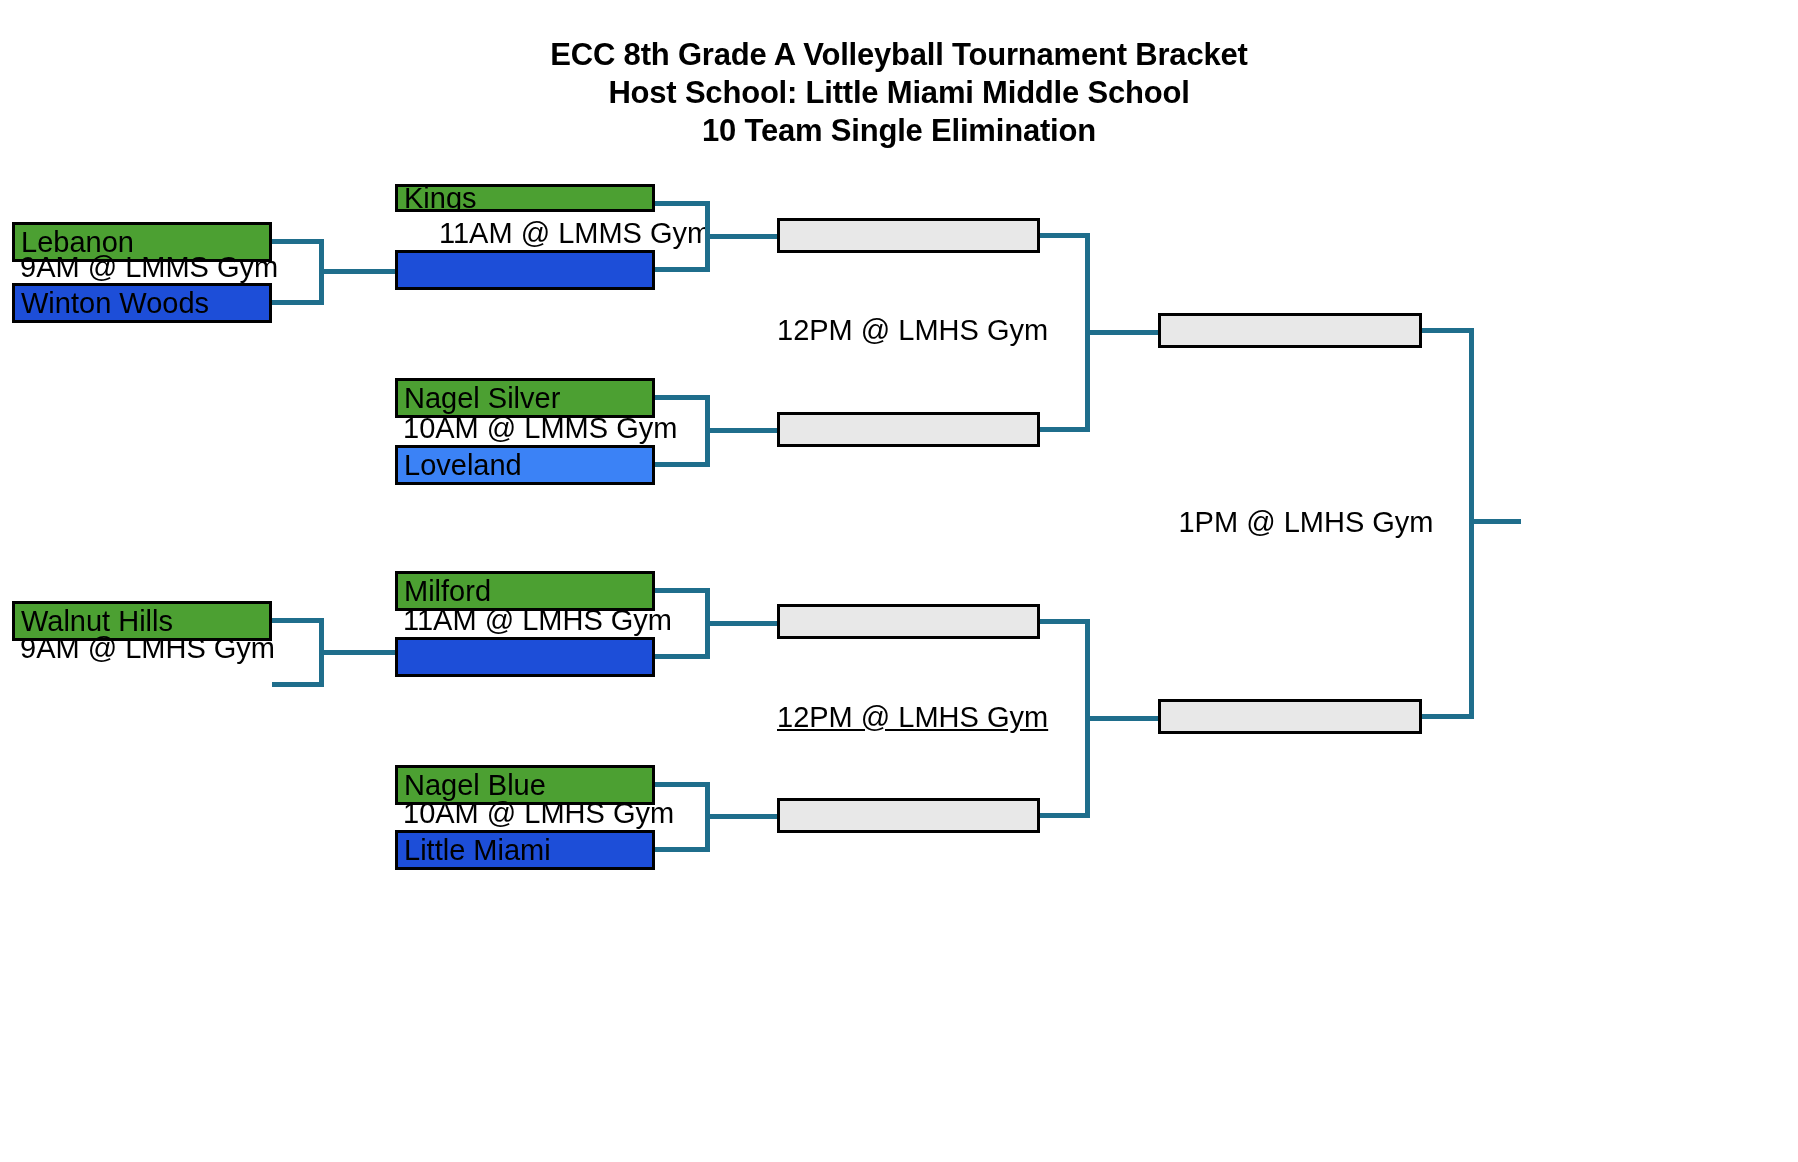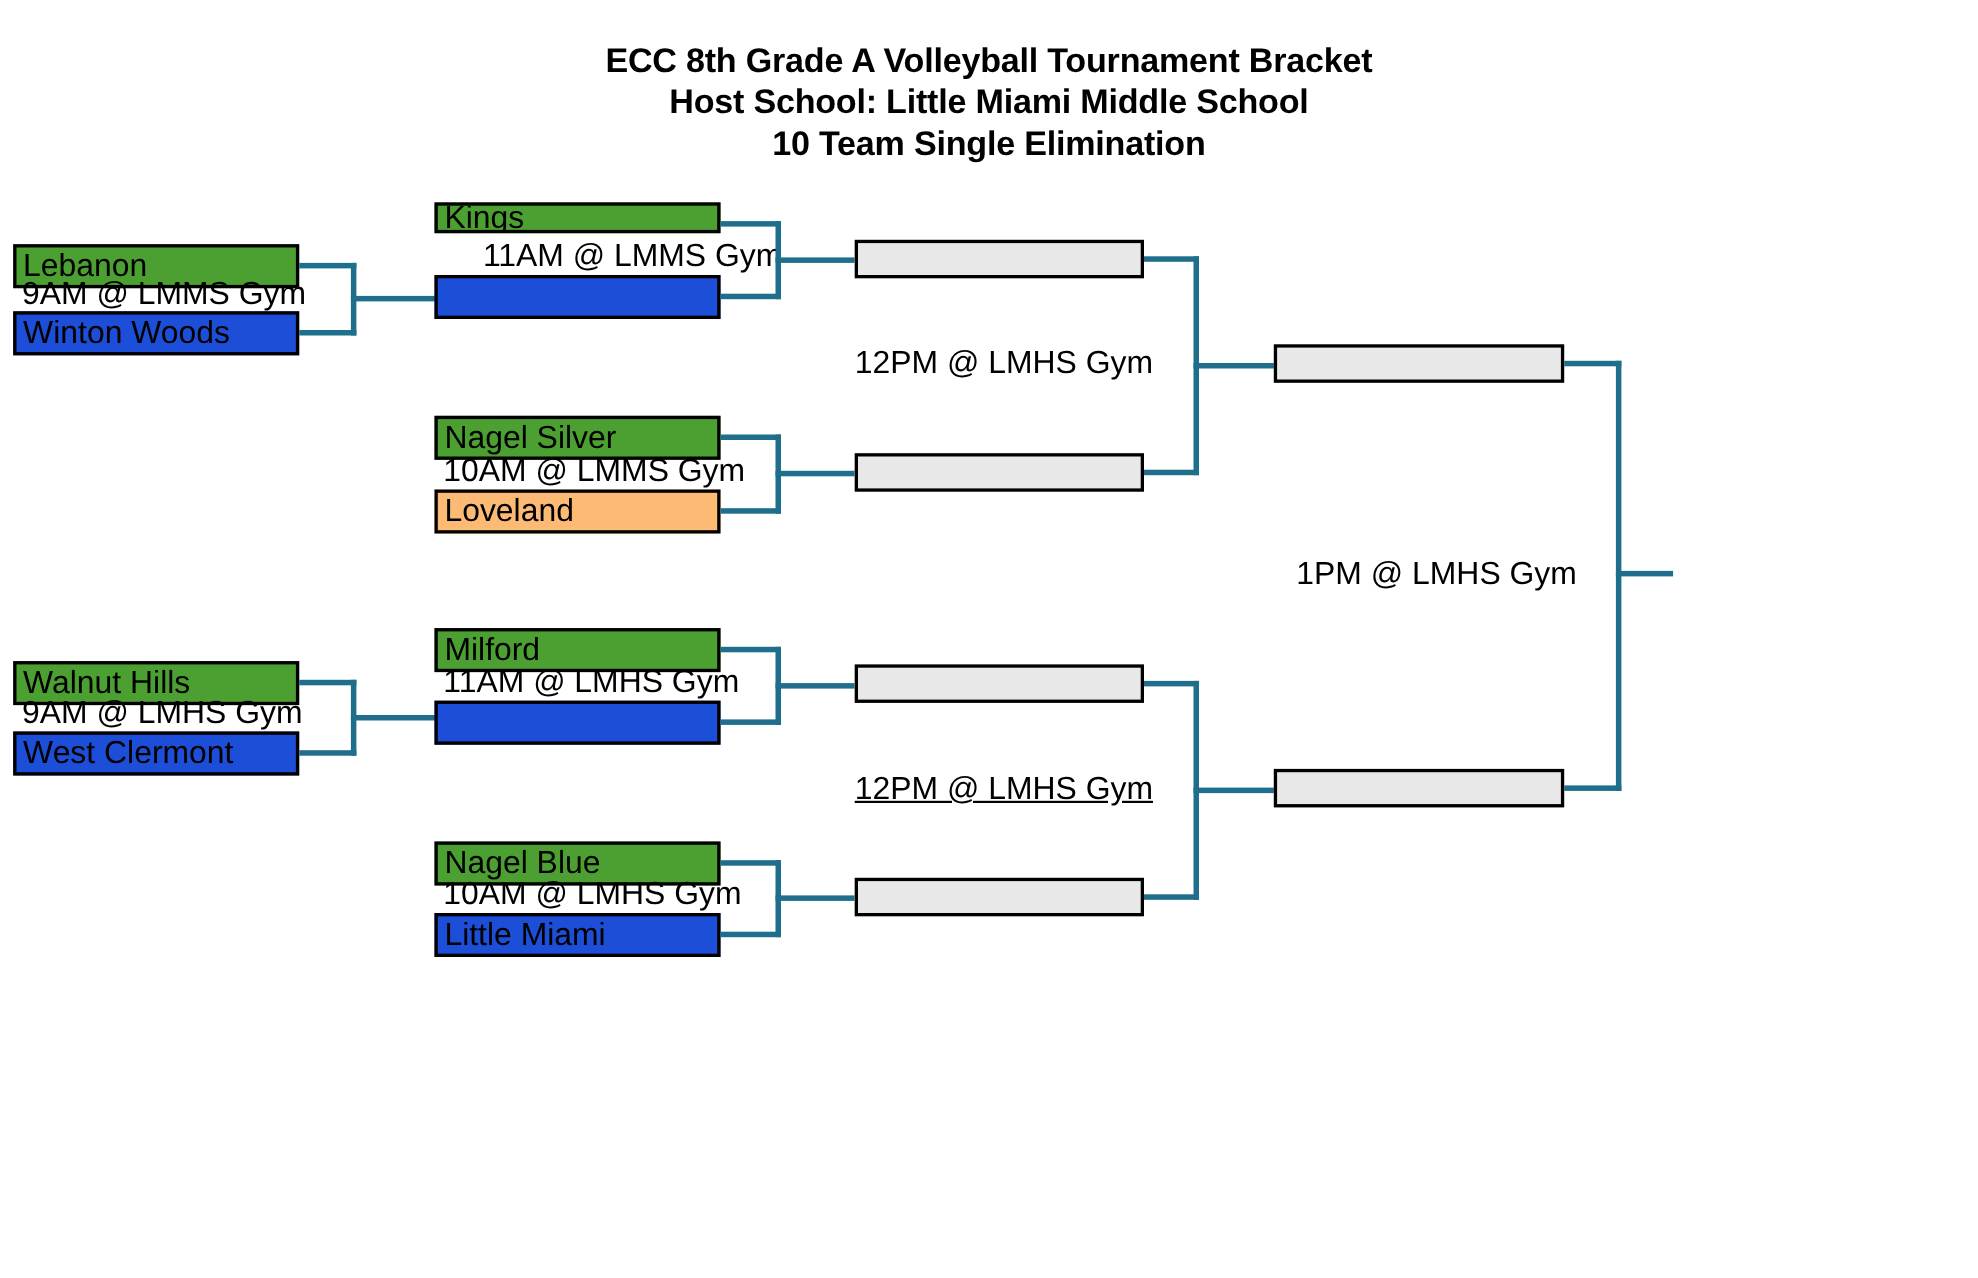--- a/index.html
+++ b/index.html
@@ -45,21 +45,21 @@
     align-items: center;
     padding-left: 6px;
     font-size: 29px;
     line-height: 1;
     color: #000000;
     white-space: nowrap;
     overflow: hidden;
   }
   .slot.green  { background: #4CA032; }
   .slot.yellow { background: #1d4ed8; }
-  .slot.pale   { background: #fdba74; }
+  .slot.pale   { background: #3b82f6; }
   .slot.gray   { background: #E8E8E8; }
 
   
   .caption {
     position: absolute;
     font-size: 29px;
     line-height: 1;
     color: #000000;
     white-space: nowrap;
   }
@@ -91,21 +91,20 @@
   <div class="caption inner" style="left:12px; top:253px; width:270px;">9AM @ LMMS Gym</div>
   <div class="slot yellow" style="left:12px; top:283px; width:260px; height:40px;">Winton Woods</div>
 
   <div class="conn" style="left:272px; top:239px; width:52px; height:5px;"></div>
   <div class="conn" style="left:272px; top:300px; width:52px; height:5px;"></div>
   <div class="conn" style="left:319px; top:239px; width:5px; height:66px;"></div>
   <div class="conn" style="left:319px; top:269px; width:78px; height:5px;"></div>
 
   <div class="slot green" style="left:12px; top:601px; width:260px; height:40px;">Walnut Hills</div>
   <div class="caption inner" style="left:12px; top:634px; width:270px;">9AM @ LMHS Gym</div>
-  <div class="slot yellow" style="left:12px; top:665px; width:260px; height:40px;">West Clermont</div>
 
   <div class="conn" style="left:272px; top:618px; width:52px; height:5px;"></div>
   <div class="conn" style="left:272px; top:682px; width:52px; height:5px;"></div>
   <div class="conn" style="left:319px; top:618px; width:5px; height:69px;"></div>
   <div class="conn" style="left:319px; top:650px; width:78px; height:5px;"></div>
 
   <div class="slot green" style="left:395px; top:184px; width:260px; height:28px;">Kings</div>
   <div class="caption inner" style="left:395px; top:219px; width:270px;margin-left:36px;">11AM @ LMMS Gym</div>
   <div class="slot yellow" style="left:395px; top:250px; width:260px; height:40px;"></div>
 

